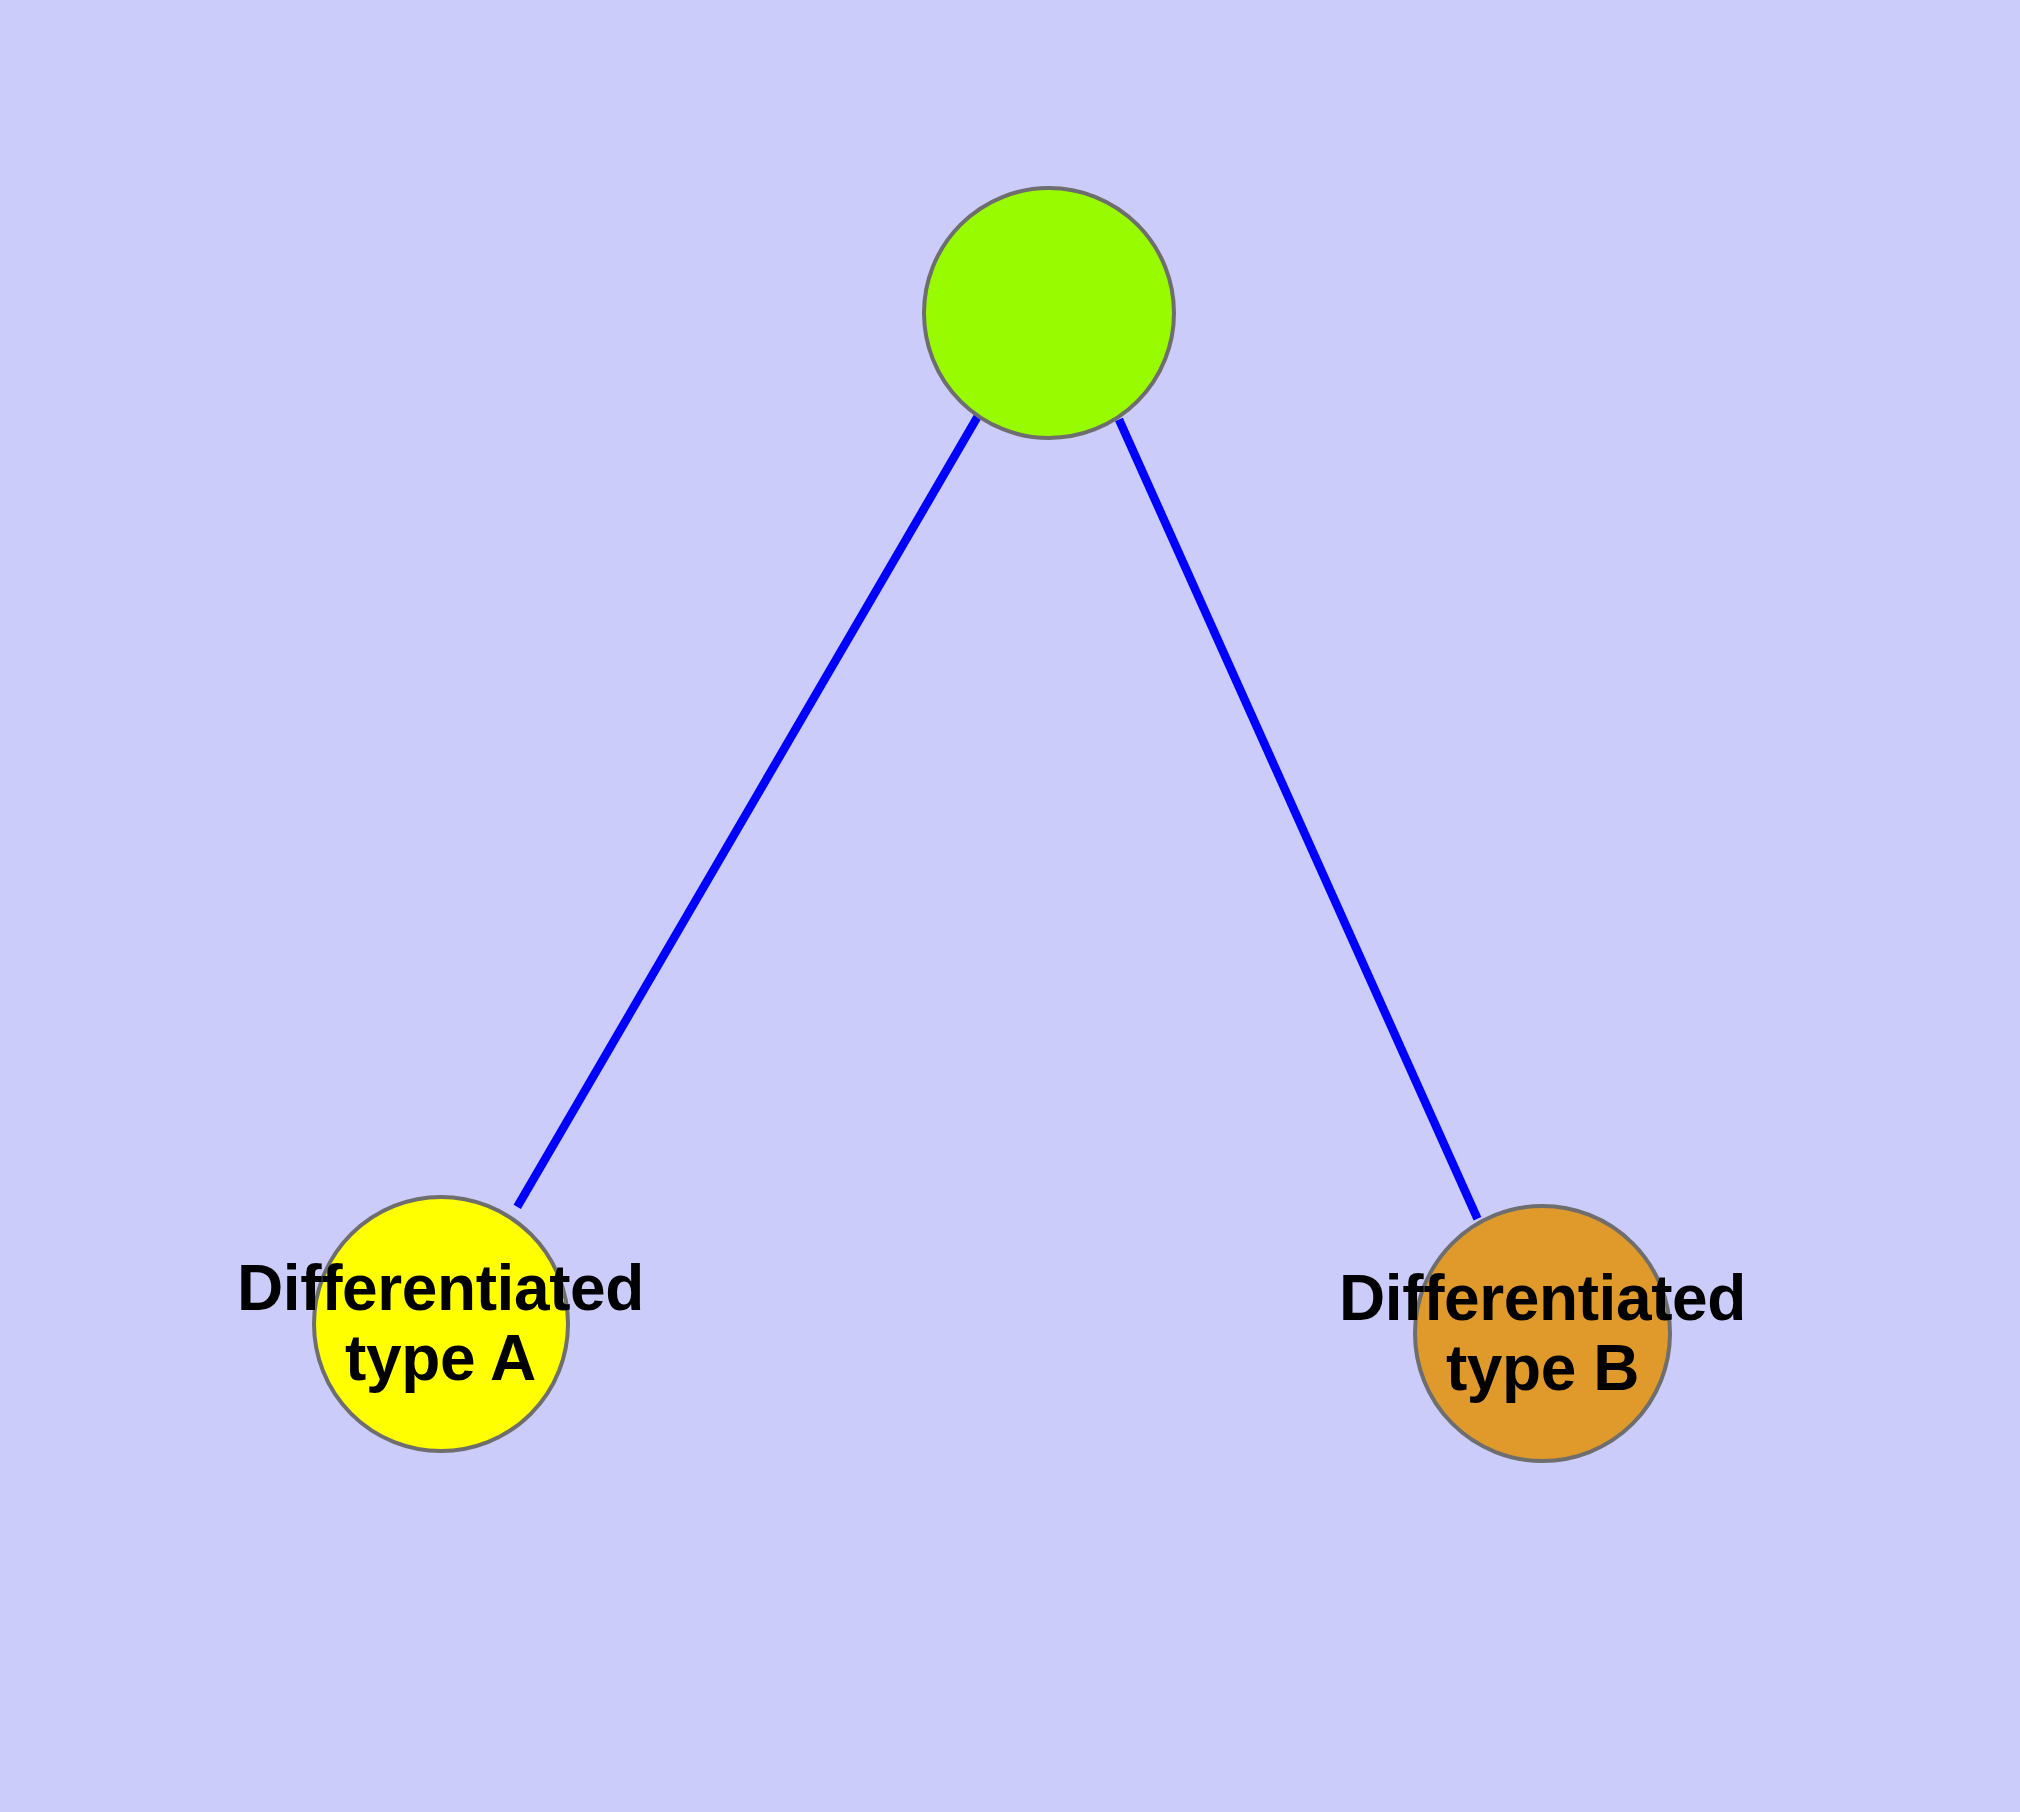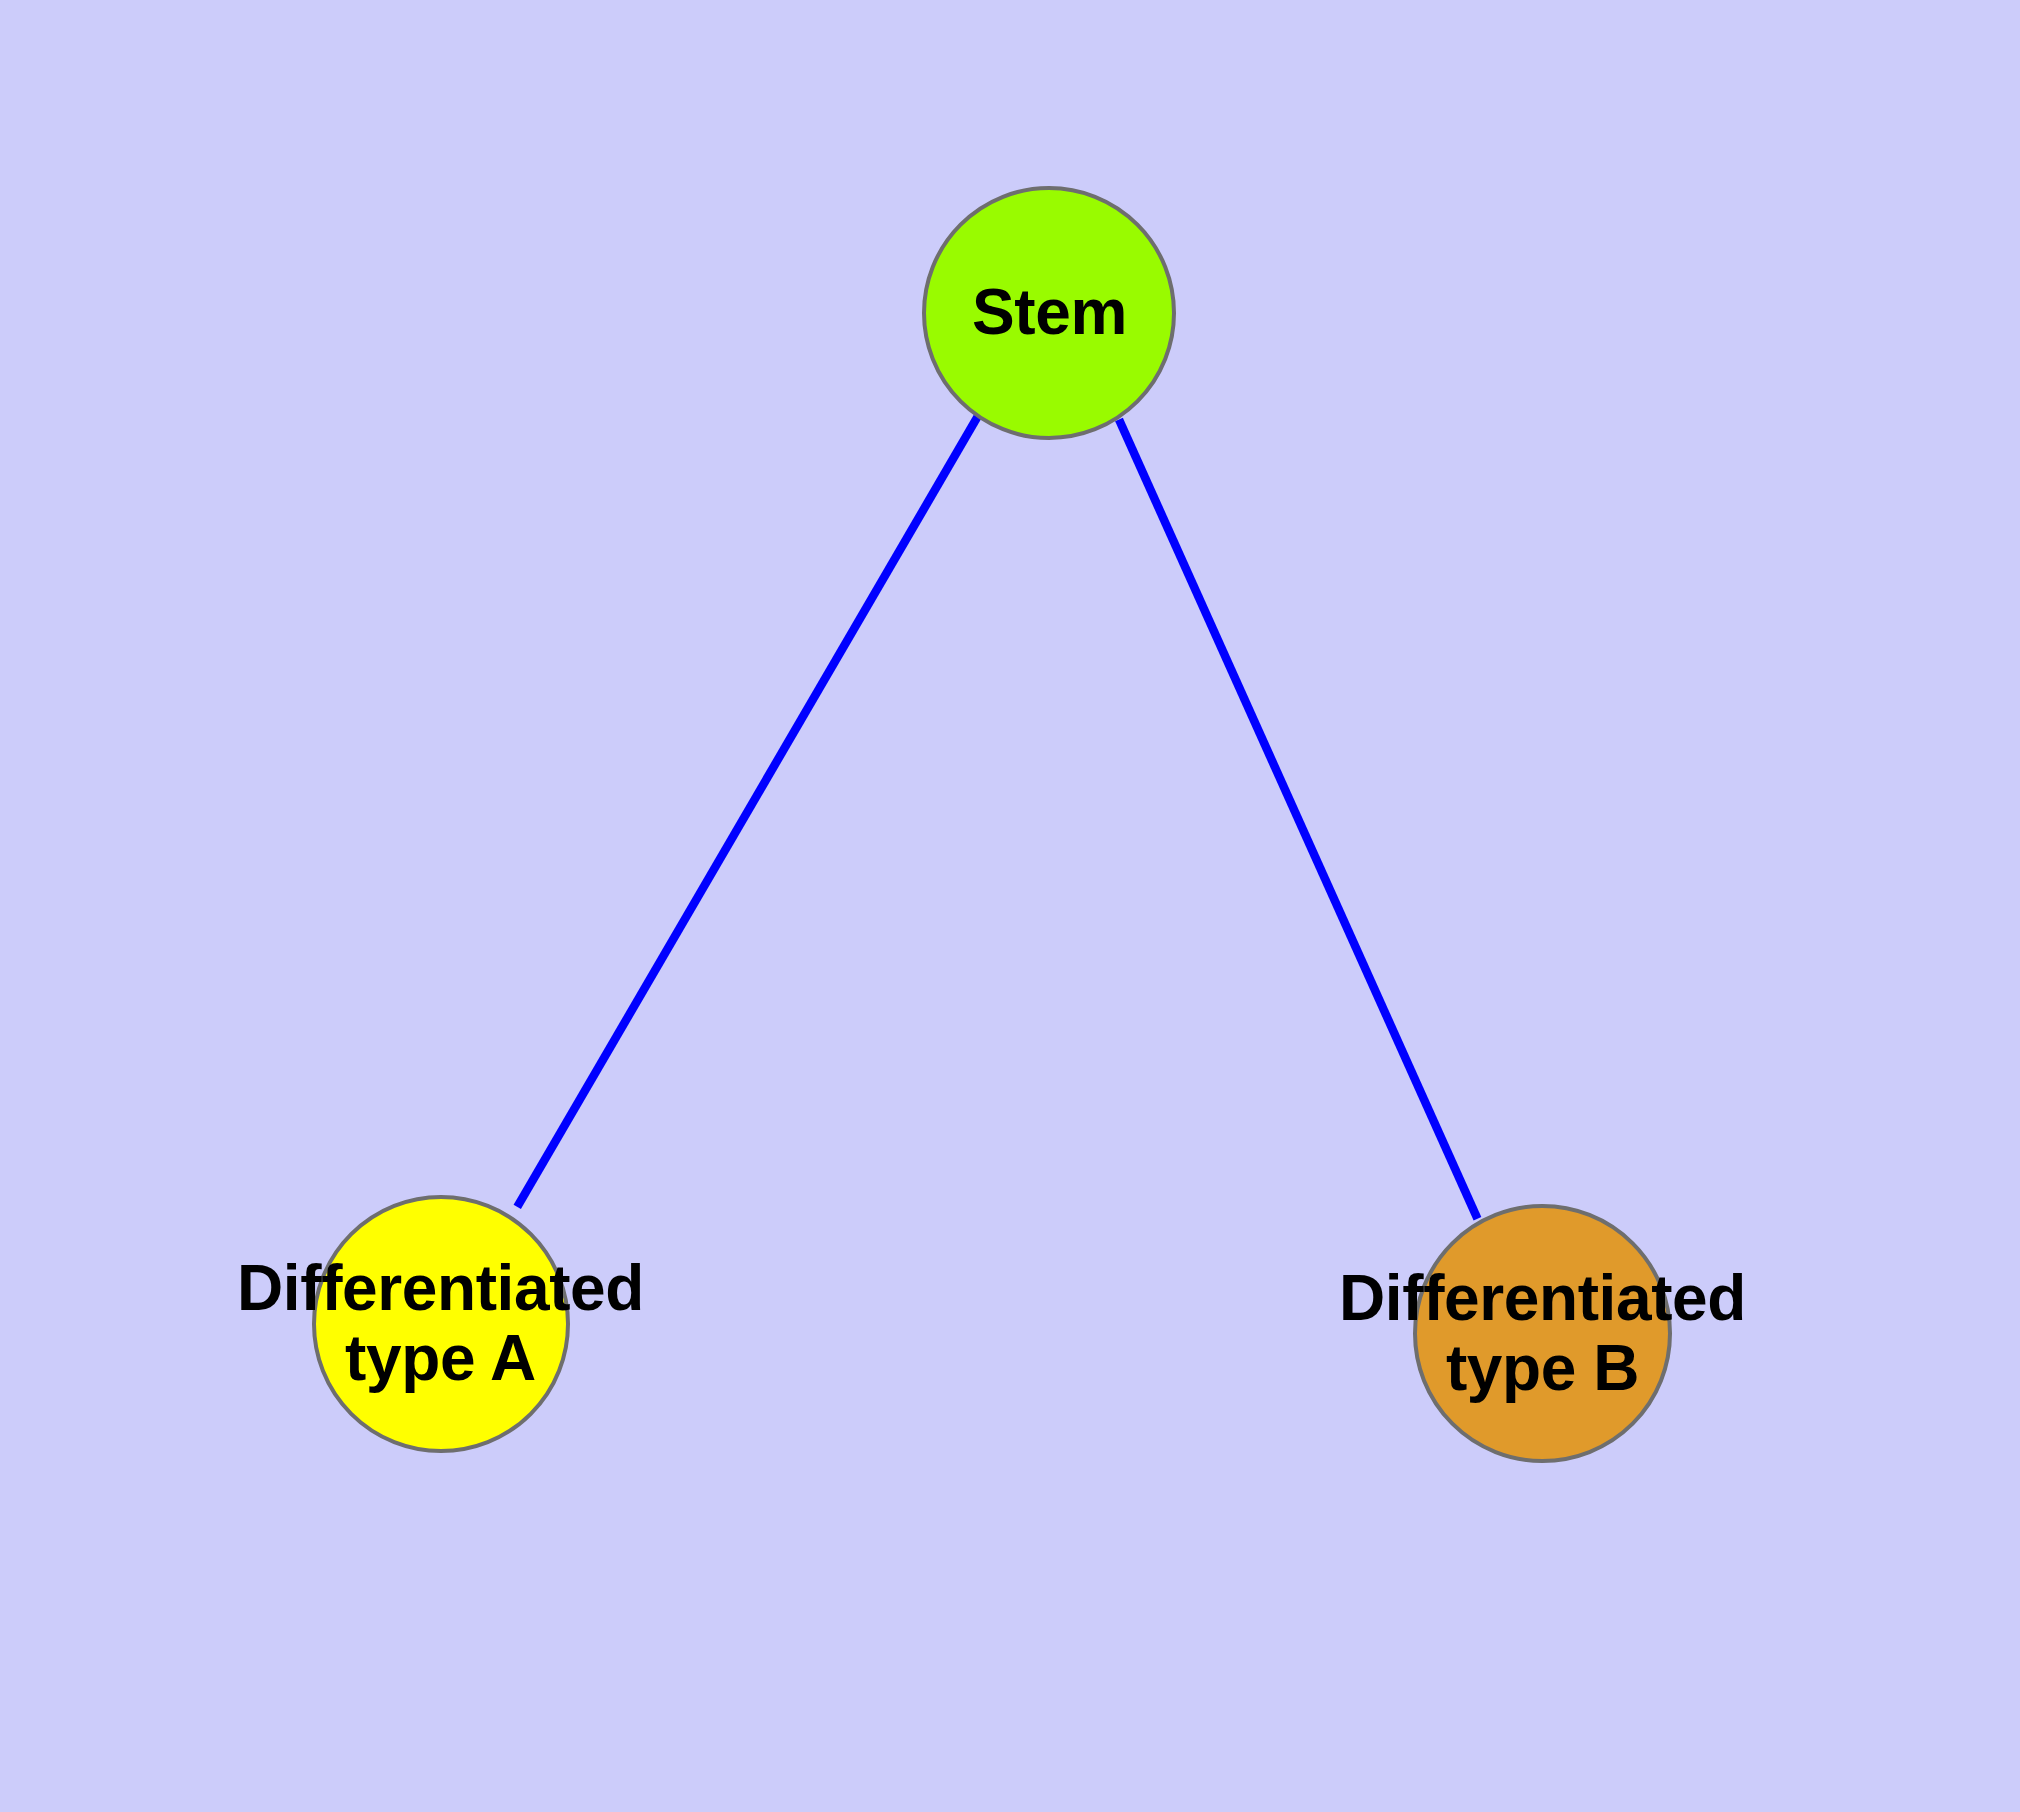--- a/index.html
+++ b/index.html
@@ -47,20 +47,19 @@
 
   <svg id="edge-layer" viewBox="0 0 2384 2138" xmlns="http://www.w3.org/2000/svg" style="width: 2021px; height: 1812px;">
     <line x1="1153" y1="492" x2="610" y2="1424" stroke="#0000ff" stroke-width="10" stroke-linecap="butt"></line>
     <line x1="1320" y1="495" x2="1743" y2="1438" stroke="#0000ff" stroke-width="10" stroke-linecap="butt"></line>
   </svg>
 
   <div class="node" style="left: 922px; top: 186px; width: 254px; height: 254px; background: rgb(153, 251, 0); border-color: rgb(110, 110, 110); border-width: 4.2px;"></div>
   <div class="node" style="left: 312px; top: 1195px; width: 258px; height: 258px; background: rgb(255, 255, 0); border-color: rgb(110, 110, 110); border-width: 4.2px;"></div>
   <div class="node" style="left: 1413px; top: 1204px; width: 259px; height: 259px; background: rgb(224, 154, 43); border-color: rgb(110, 110, 110); border-width: 4.2px;"></div>
 
-  <div class="node-label" style="font-size: 64px; color: rgb(0, 0, 0); width: 1187px; left: 456px; top: 277px;">Stem</div>
   <div class="node-label" style="font-size: 64px; color: rgb(0, 0, 0); width: 1187px; left: -153px; top: 1253px;">Differentiated
 type A</div>
   <div class="node-label" style="font-size: 64px; color: rgb(0, 0, 0); width: 1187px; left: 949px; top: 1263px;">Differentiated
 type B</div>
 
 </div>
 
 
 </body></html>

